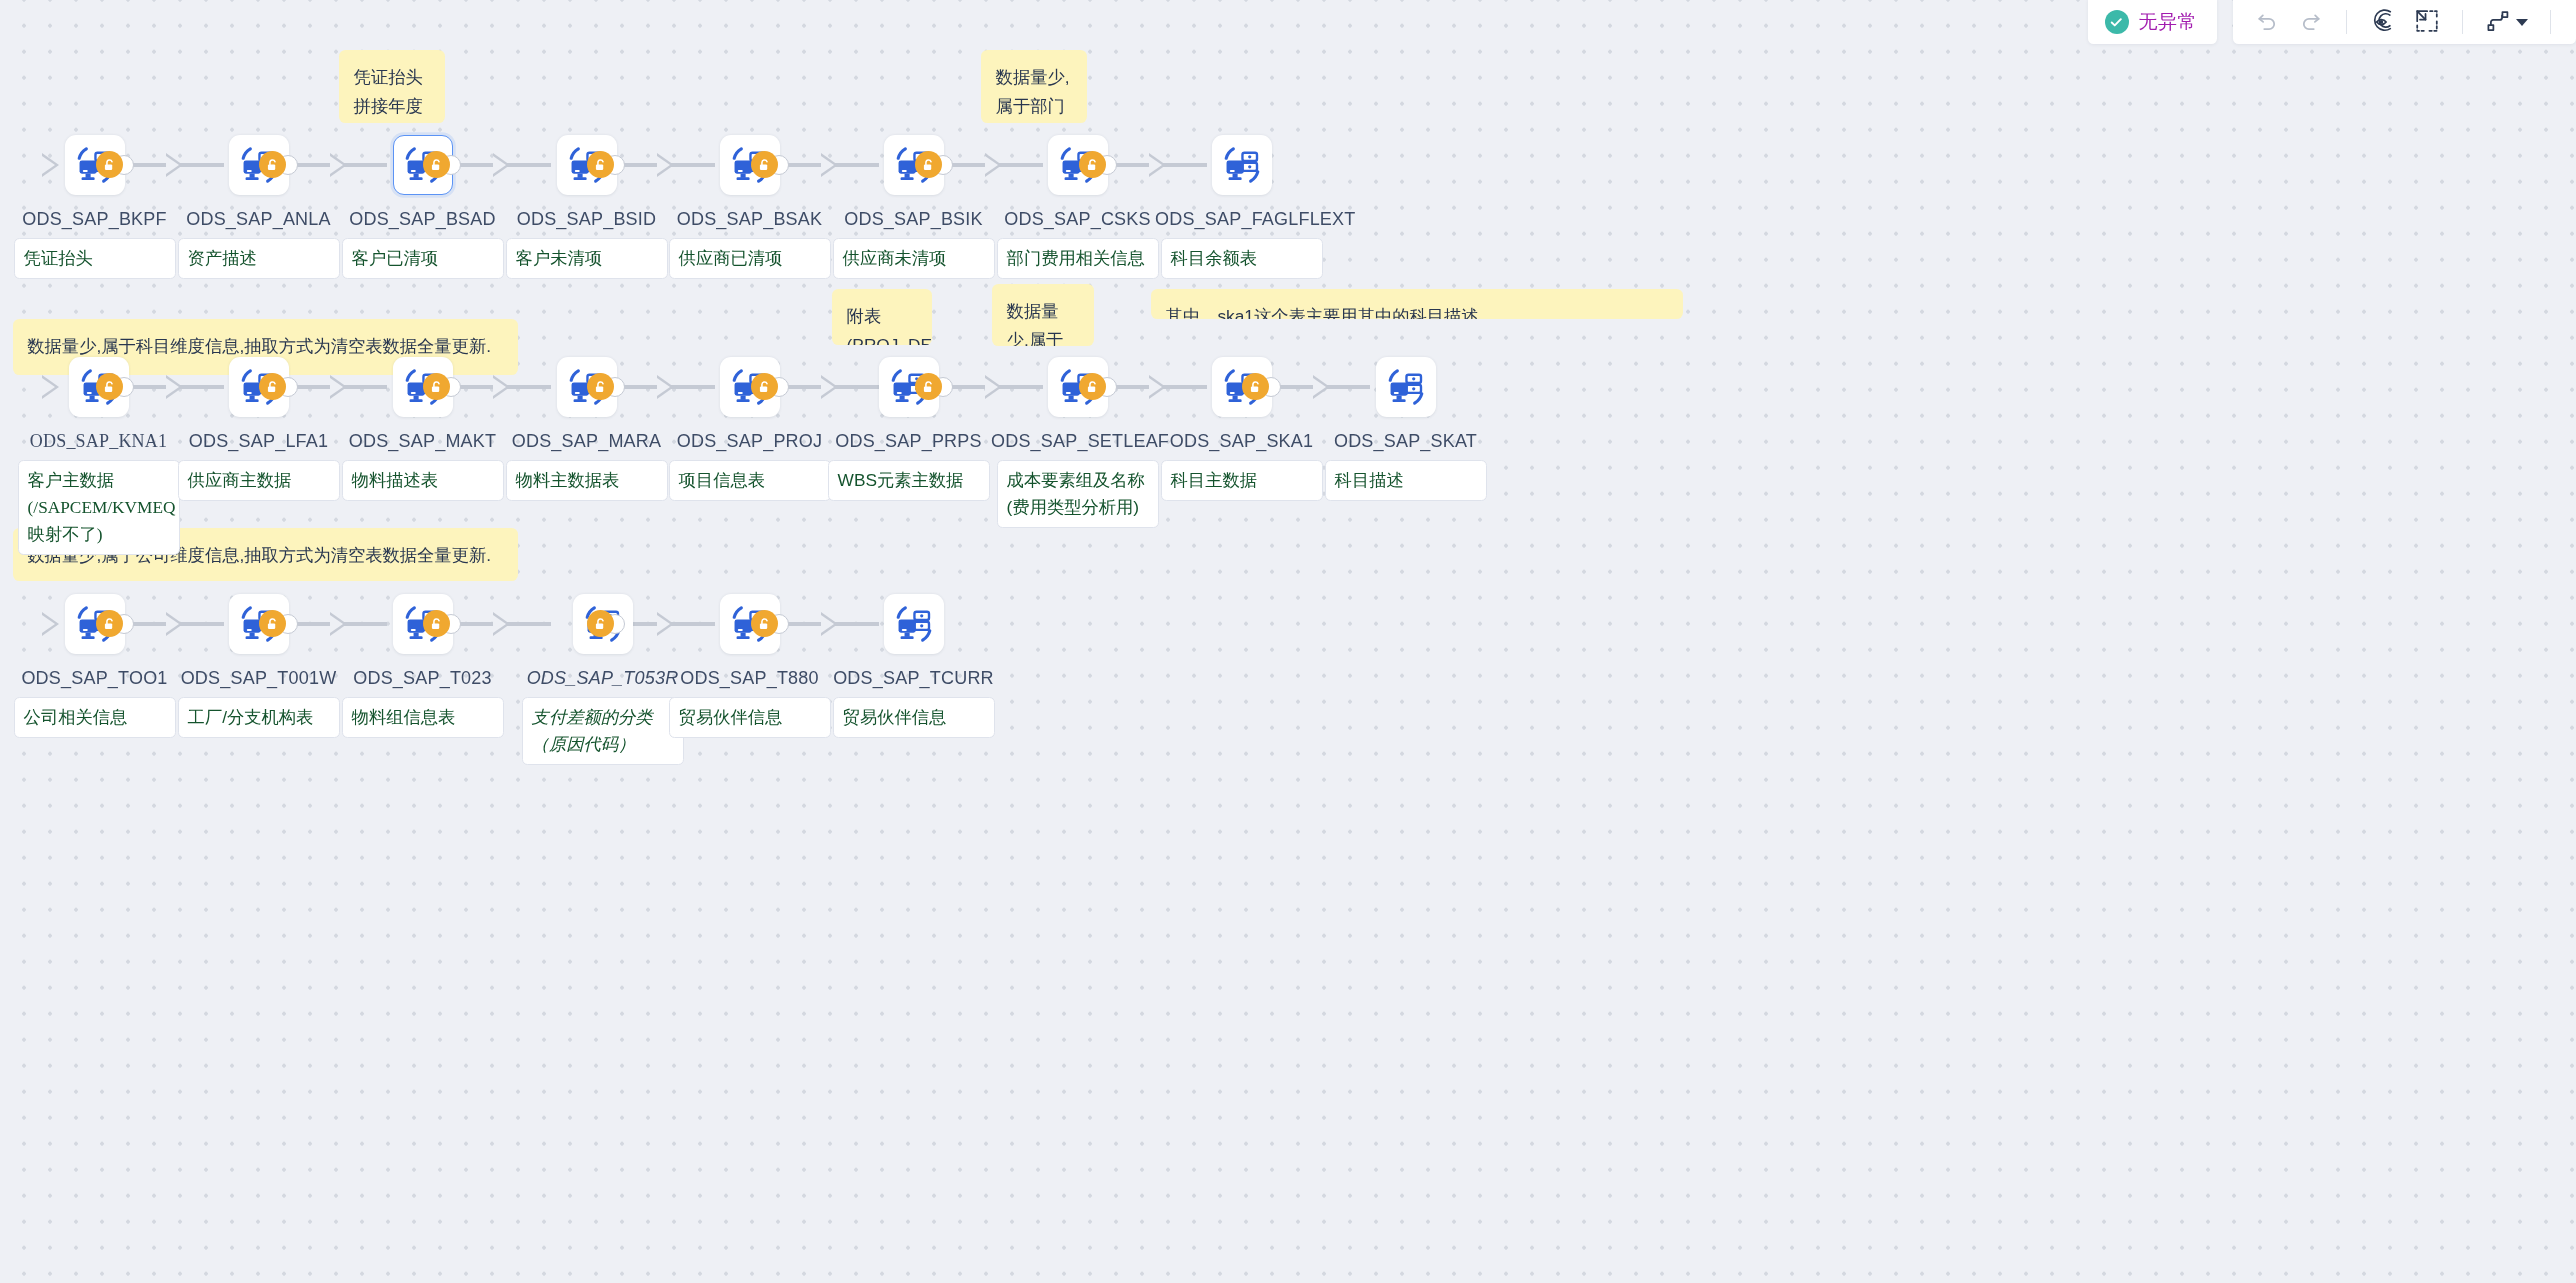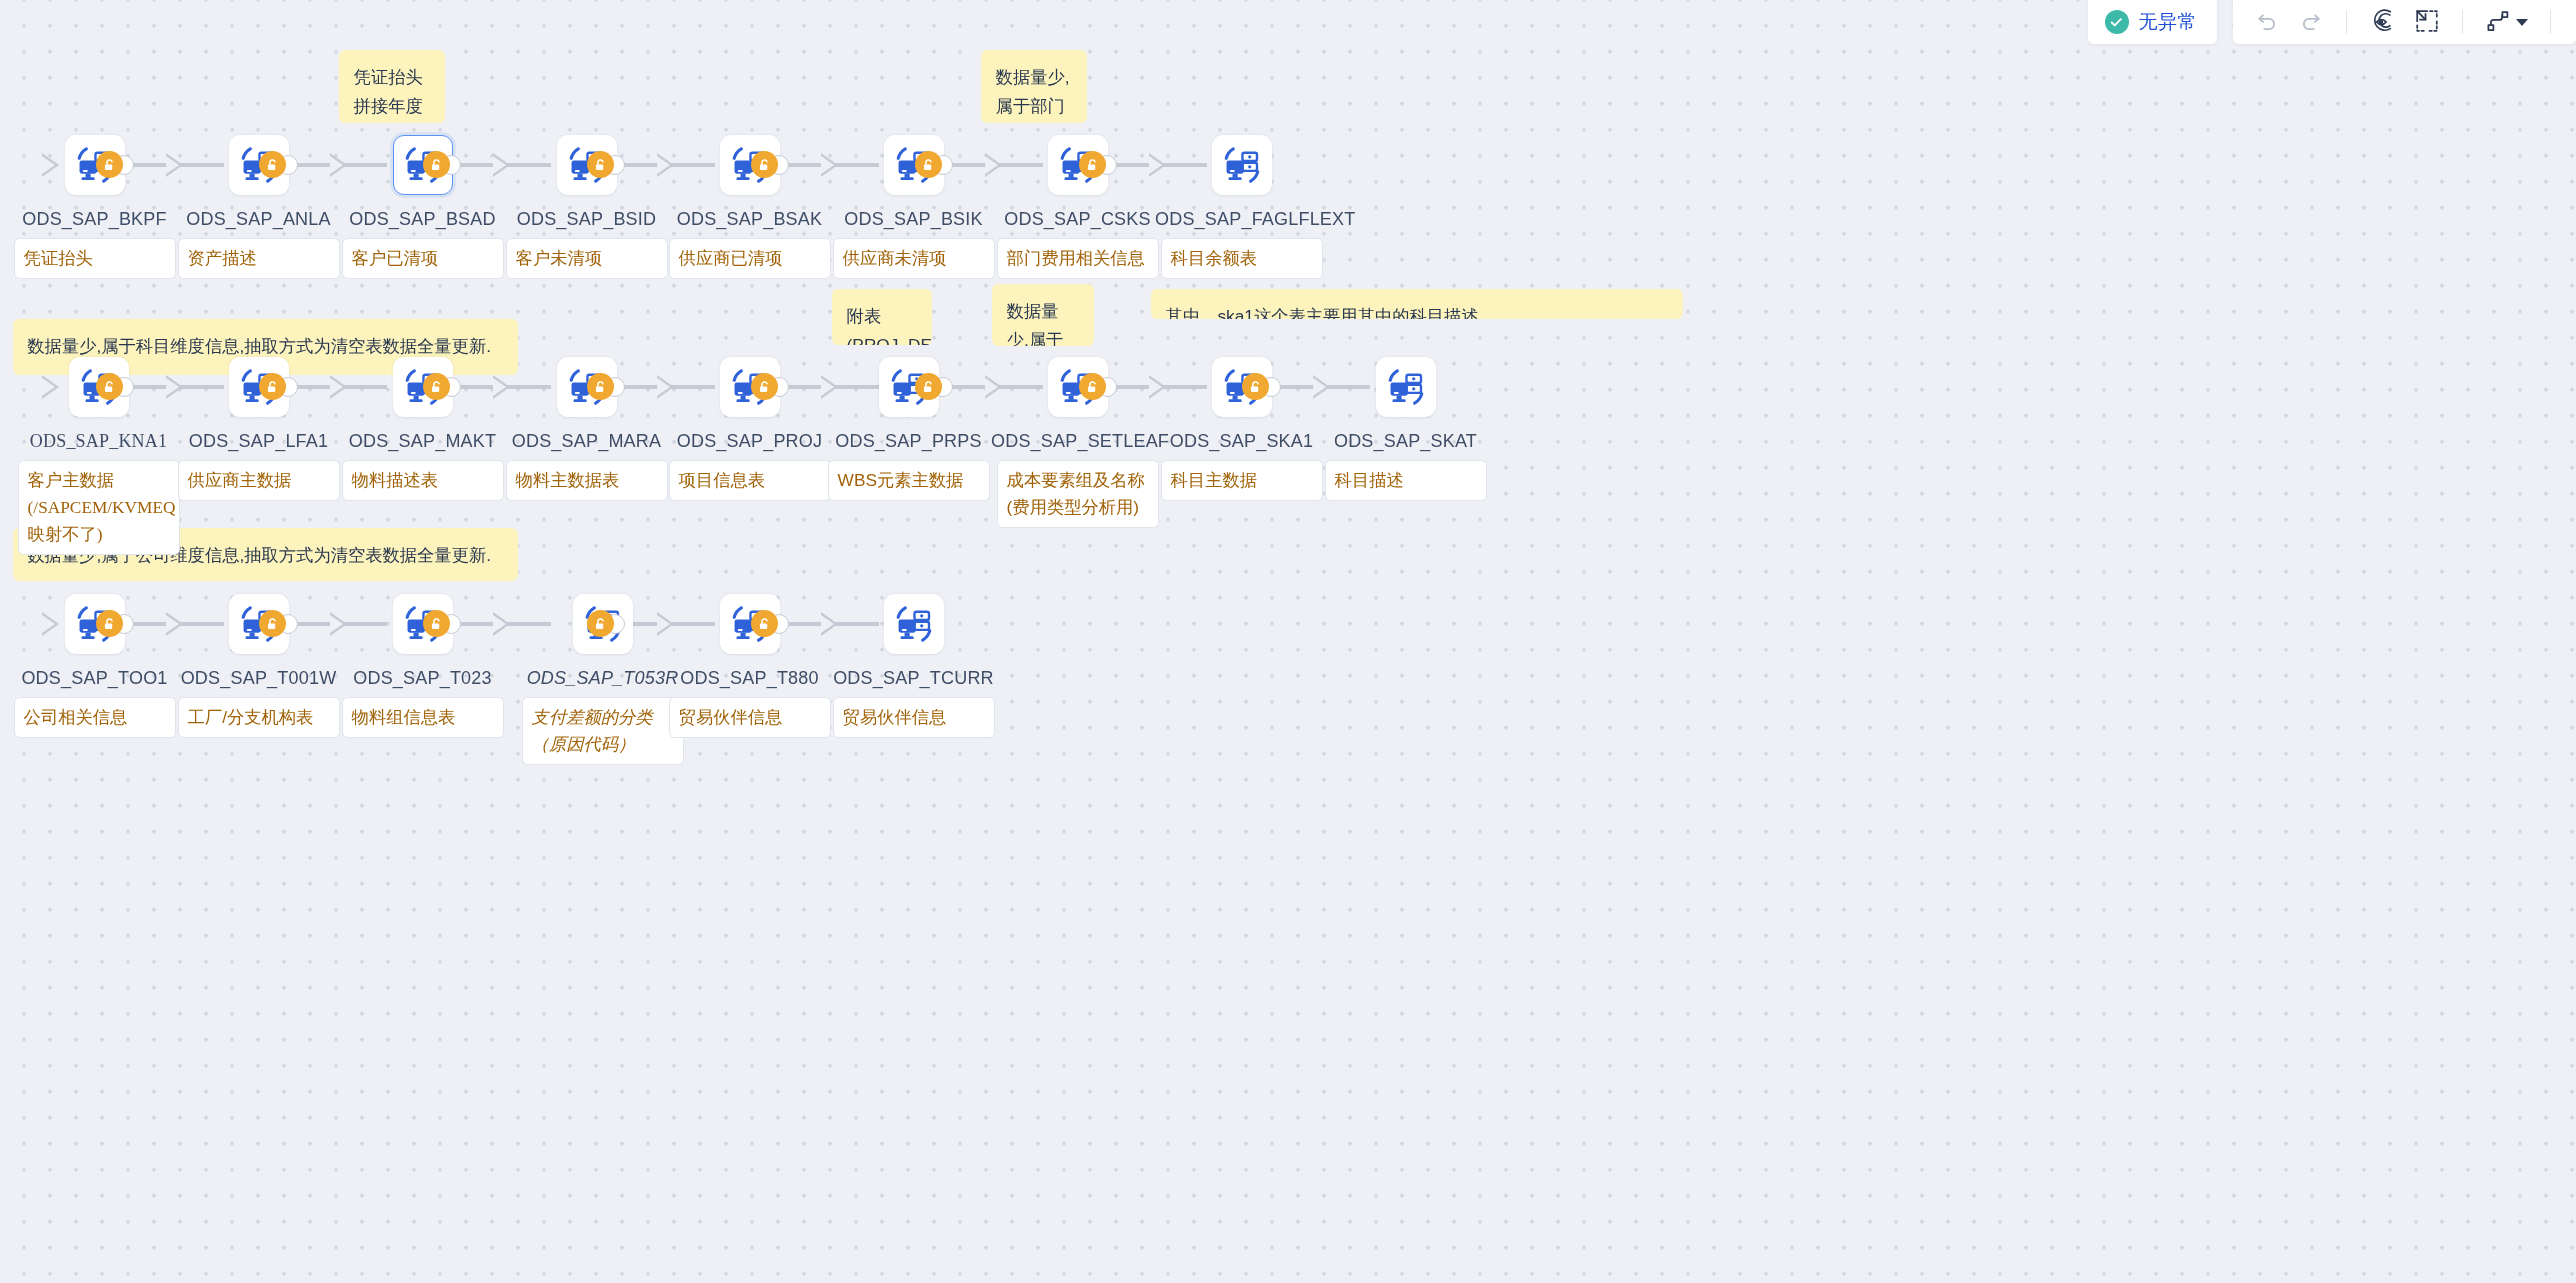--- a/index.html
+++ b/index.html
@@ -41,21 +41,21 @@
   .check-badge {
     width: 24px; height: 24px;
     border-radius: 50%;
     background: #3cb9a9;
     display: flex; align-items: center; justify-content: center;
     flex: none;
   }
   .check-badge svg { display:block; }
   #status-text {
     font-size: 19px;
-    color: #1d4ed8;
+    color: #a21caf;
     letter-spacing: 0.5px;
     white-space: nowrap;
     font-family: Liberation Serif, serif;
   }
   #tools-panel {
     padding: 0 12.7px;
     gap: 1.8px;
   }
   .tb-btn {
     width: 42px; height: 42px;
@@ -132,21 +132,21 @@
   .node-desc {
     margin-top: 7.3px;
     background: #ffffff;
     border: 0.9px solid #dfe3ec;
     border-radius: 5.5px;
     min-height: 33px;
     width: 162px;
     margin-left: -26.4px;
     font-size: 17.3px;
     line-height: 27px;
-    color: #a16207;
+    color: #14532d;
     padding: 5.5px 9px 6.4px;
     cursor: text;
     overflow: hidden;
   }
 
   
   .conn {
     position: absolute;
     height: 3.6px;
     background: #c5cad4;

